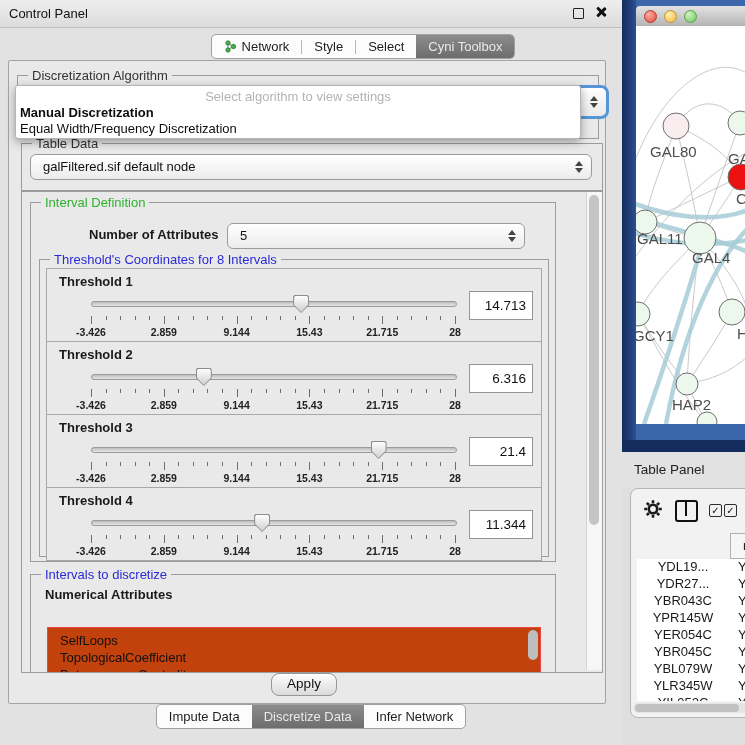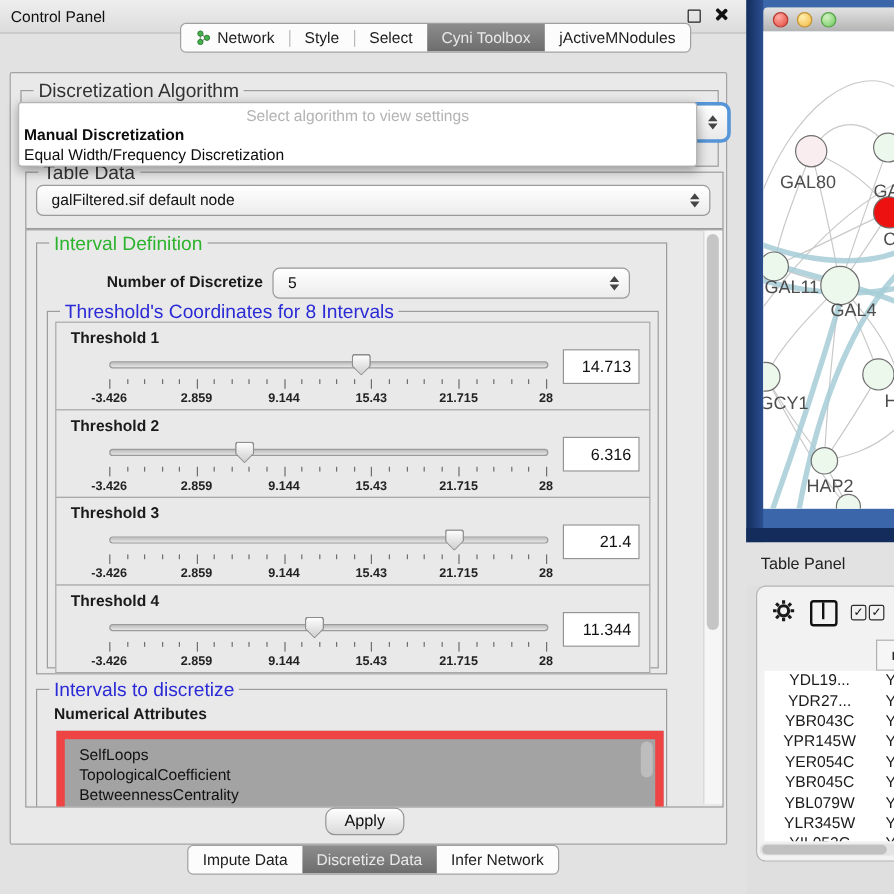--- a/index.html
+++ b/index.html
@@ -15,28 +15,28 @@
   #float-ico{position:absolute;right:38px;top:8px;width:9px;height:9px;border:1.5px solid #222;border-radius:1px;}
   #close-ico{position:absolute;right:14px;top:5px;width:14px;height:14px;}
   #close-ico i,#close-ico b{position:absolute;left:6px;top:1px;width:2.5px;height:12px;background:#111;border-radius:1px;}
   #close-ico i{transform:rotate(45deg);} #close-ico b{transform:rotate(-45deg);}
 
   .tabgroup{display:inline-flex;align-items:center;height:23px;background:#fcfcfc;
             border:1px solid #a0a0a0;border-radius:5px;overflow:hidden;font-size:13px;}
   .tabgroup .tab{padding:0 12px;line-height:23px;color:#1d1d1d;white-space:nowrap;}
   .tabgroup .tab.sel{background:linear-gradient(#8c8c8c,#6d6d6d);color:#e9e9e9;}
   .tabgroup .sep{width:1px;height:14px;background:#b9b9b9;}
-  #tabbar-top{left:0;top:19px;width:726px;text-align:center;}
+  #tabbar-top{left:0;top:34px;width:726px;text-align:center;}
   #tabbar-bottom{left:0;top:704px;width:622px;text-align:center;}
   .neticon{display:inline-block;vertical-align:-2px;margin-right:5px;}
 
   #main-frame{left:8px;top:60px;width:596px;height:642px;background:#e9e9e9;
               border:1px solid #a3a3a3;border-radius:2px;}
   .group{position:absolute;border:1px solid #9c9c9c;}
-  .legend{position:absolute;top:-8px;left:10px;background:#e9e9e9;padding:0 4px;font-size:16px;color:#333;white-space:nowrap;text-align:center;}
+  .legend{position:absolute;top:-8px;left:10px;background:#e9e9e9;padding:0 4px;font-size:13px;color:#333;white-space:nowrap;text-align:center;}
   .legend.green{color:#2db32d;} .legend.blue{color:#2a2ad6;}
 
   
   .combo{position:absolute;background:linear-gradient(#ffffff,#ececec);border:1px solid #9a9a9a;
          border-radius:6px;font-size:13px;line-height:24px;padding-left:12px;color:#111;}
   .stepper{position:absolute;right:7px;top:50%;transform:translateY(-50%);width:9px;height:12px;}
   .stepper .up{position:absolute;left:0;top:0;width:0;height:0;border-left:4.5px solid transparent;
                border-right:4.5px solid transparent;border-bottom:5px solid #444;}
   .stepper .dn{position:absolute;left:0;bottom:0;width:0;height:0;border-left:4.5px solid transparent;
                border-right:4.5px solid transparent;border-top:5px solid #444;}
@@ -73,21 +73,21 @@
   .th-ticks{position:absolute;left:0;top:21px;width:100%;height:9px;}
   .tick{position:absolute;top:0;width:1px;height:4px;background:#6e6e6e;}
   .tick.major{height:8px;}
   .th-scale{position:absolute;left:0;top:31px;width:100%;height:13px;font-size:10.5px;font-weight:bold;color:#222;}
   .th-scale span{position:absolute;transform:translateX(-50%);white-space:nowrap;}
   .th-value{position:absolute;right:8px;top:22px;width:54px;height:25px;border:1px solid #949494;background:#fff;
             font-size:13.5px;text-align:right;padding-right:6px;font-family:"Liberation Sans",sans-serif;color:#111;}
 
   #attr-group{left:8px;top:382px;width:524px;height:120px;}
   #attr-heading{position:absolute;left:14px;top:12px;font-weight:bold;font-size:13px;}
-  #attr-list{position:absolute;left:16px;top:34px;width:492px;height:58px;background:#a3a3a3;border:7px solid #ef4444;overflow:hidden;}
+  #attr-list{position:absolute;left:16px;top:52px;width:492px;height:58px;background:#c2410c;border:1px solid #ef4444;overflow:hidden;}
   .attr-item{padding-left:12px;font-size:13px;line-height:17px;color:#111;}
   .attr-item:first-child{padding-top:4px;}
   #attr-scroll{position:absolute;right:2px;top:2px;width:10px;height:30px;background:#bdbdbd;border-radius:5px;}
 
   #apply-btn{left:262px;top:612px;width:64px;height:21px;background:linear-gradient(#fefefe,#dadada);
              border:1px solid #969696;border-radius:8px;font-size:13.5px;text-align:center;line-height:20px;color:#111;}
 
   
   #right-panel{left:622px;top:0;width:123px;height:745px;background:#dfdfdf;}
   #net-window{left:0;top:0;width:123px;height:452px;background:#3c66aa;}
@@ -145,21 +145,20 @@
           <circle cx="4" cy="3" r="2.2" fill="#45b04c" stroke="#2d7f35" stroke-width="0.8"></circle>
           <circle cx="4" cy="10" r="2.2" fill="#45b04c" stroke="#2d7f35" stroke-width="0.8"></circle>
           <circle cx="9.5" cy="6.5" r="2.2" fill="#45b04c" stroke="#2d7f35" stroke-width="0.8"></circle>
         </svg><span>Network</span>
       </span>
       <span class="sep"></span>
       <span class="tab">Style</span>
       <span class="sep"></span>
       <span class="tab">Select</span>
       <span class="tab sel">Cyni Toolbox</span>
-      <span class="tab">jActiveMNodules</span>
     </span>
   </div>
 
   <div id="main-frame" class="abs">
 
     <div id="algo-group" class="group">
       <span class="legend">Discretization Algorithm</span>
     </div>
 
     <div id="combo-ring" class="abs">
@@ -183,21 +182,21 @@
             <span class="up"></span>
             <span class="dn"></span>
           </span>
       </div>
     </div>
 
     <div id="scrollpane" class="abs">
 
       <div id="interval-group" class="group">
         <span class="legend green">Interval Definition</span>
-        <span id="noi-label">Number of Discretize</span>
+        <span id="noi-label">Number of Attributes</span>
         <div id="noi-combo" class="combo">
           <span>5</span>
           <span class="stepper">
               <span class="up"></span>
               <span class="dn"></span>
             </span>
         </div>
 
         <div id="thresh-group" class="group">
           <span class="legend blue">Threshold's Coordinates for 8 Intervals</span>

